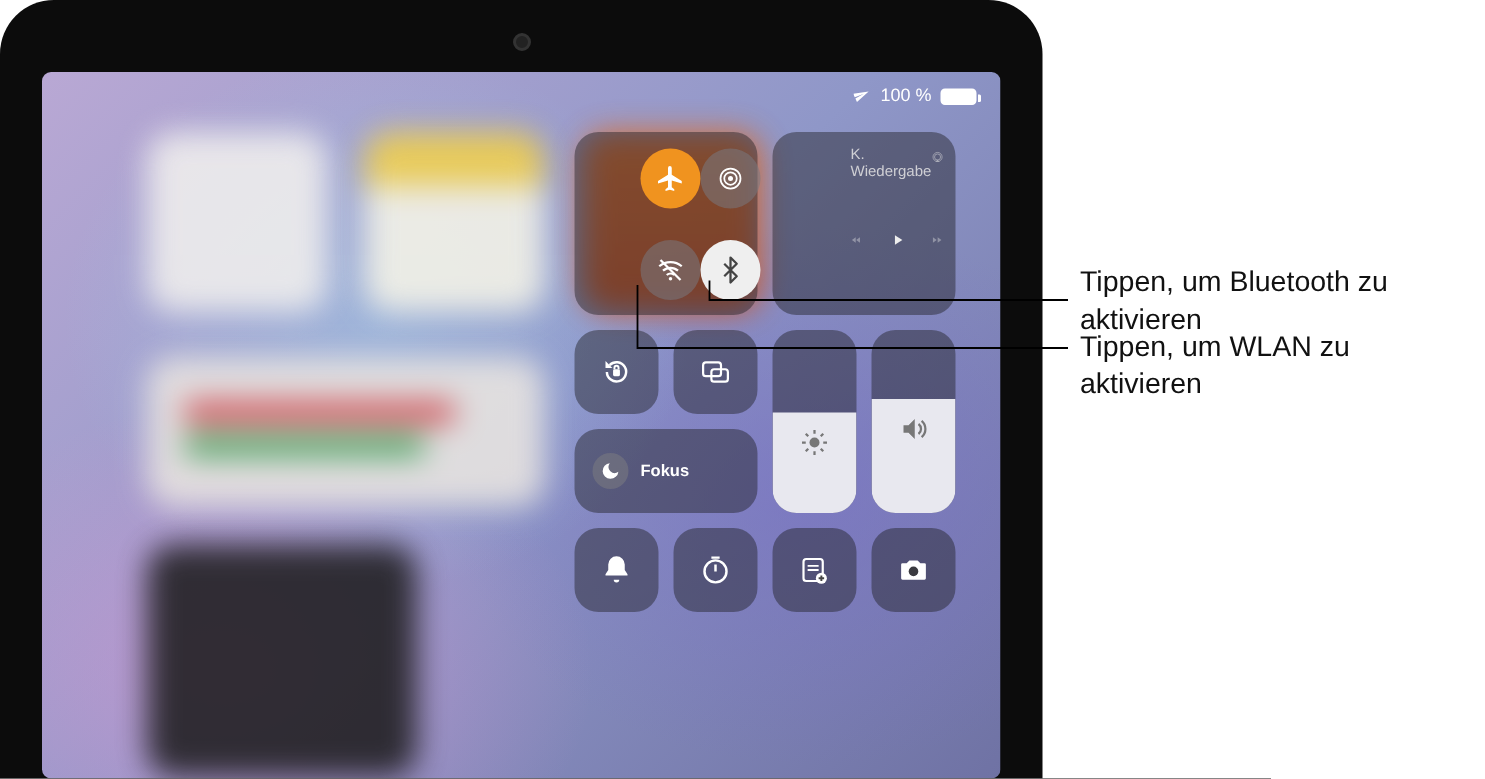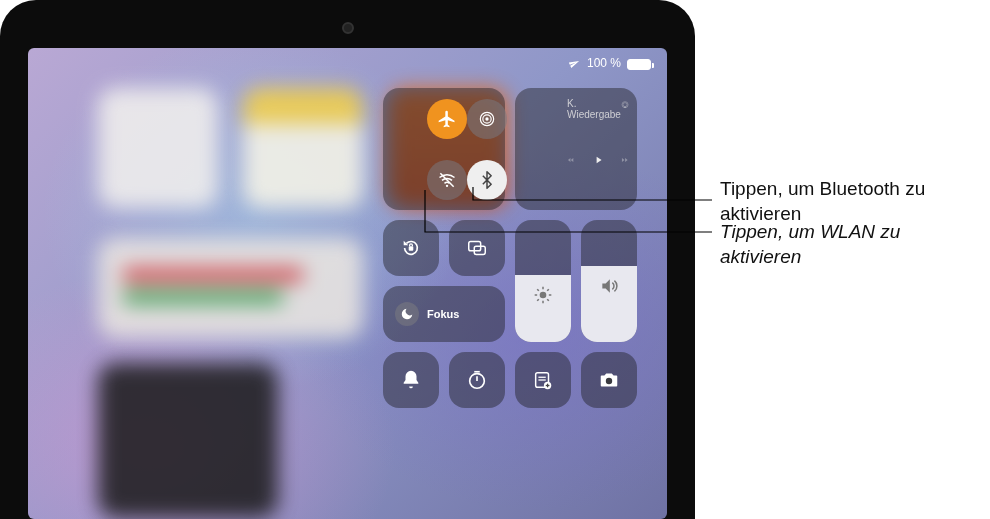--- a/index.html
+++ b/index.html
@@ -198,21 +198,21 @@
     position: absolute;
     left: 720px;
     top: 152px;
     width: 260px;
     font-size: 19px;
     line-height: 1.3;
     color: #111;
   }
   .callout { position: absolute; }
   .callout.c1 { top: 0; margin-top: 25px; }
-  .callout.c2 { top: 68px; font-style: italic; }
+  .callout.c2 { top: 68px; }
 
   
   .leaders {
     position:absolute;
     left:0; top:0;
     width:990px; height:519px;
     pointer-events:none;
     z-index:30;
   }
 </style>

